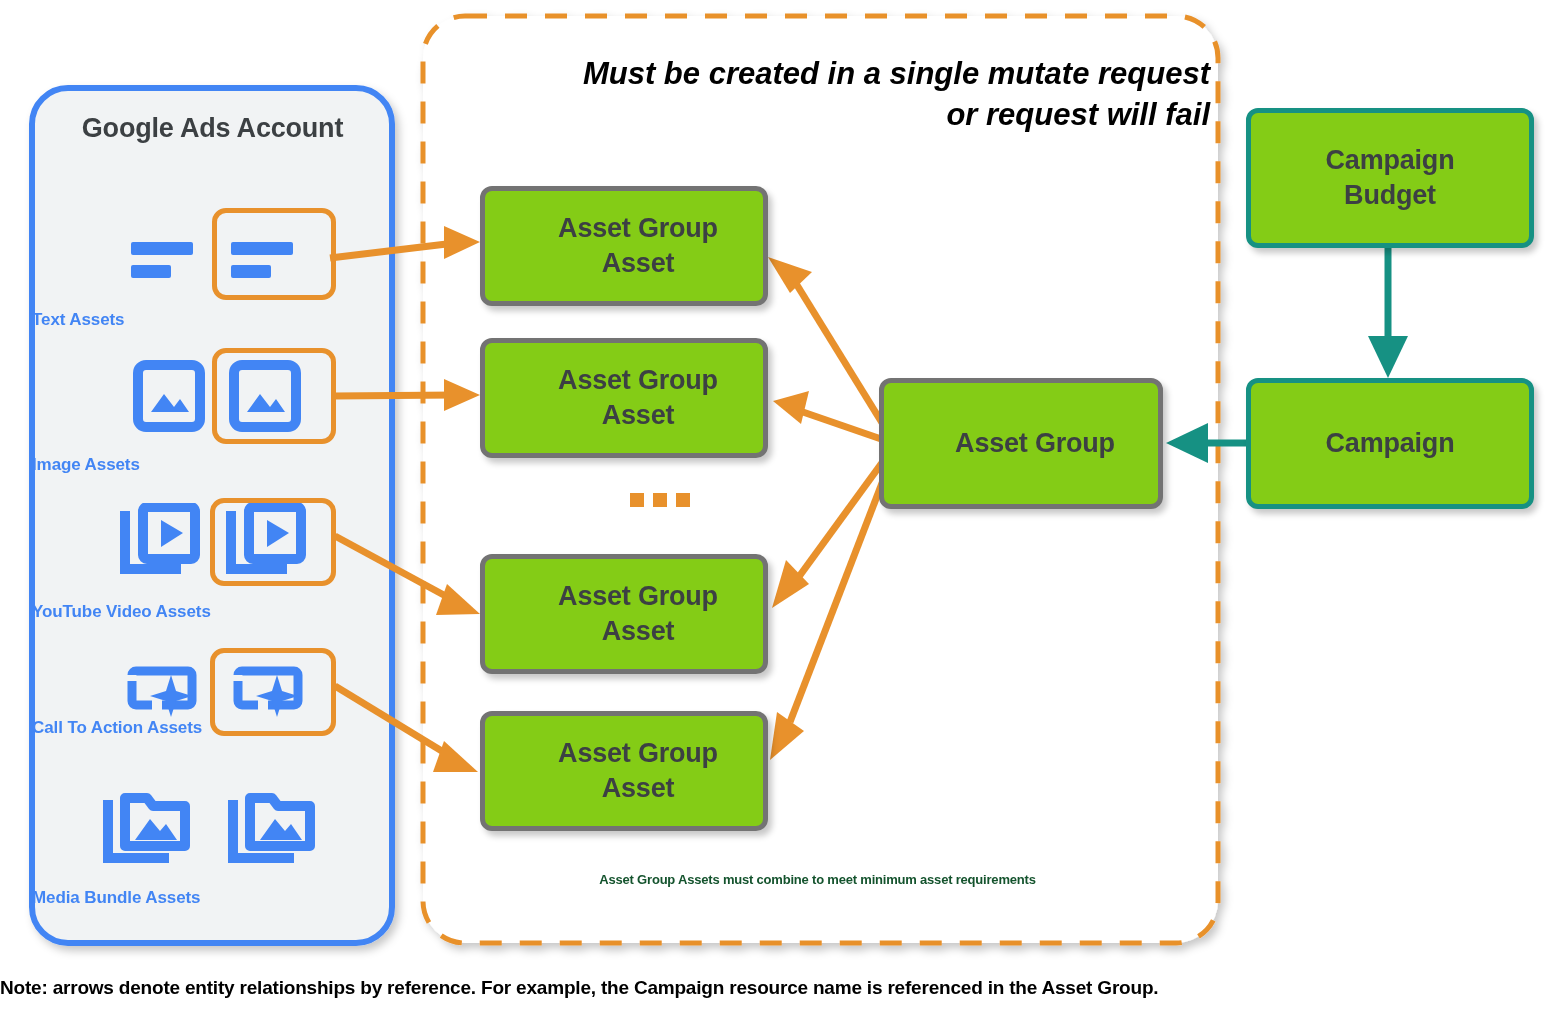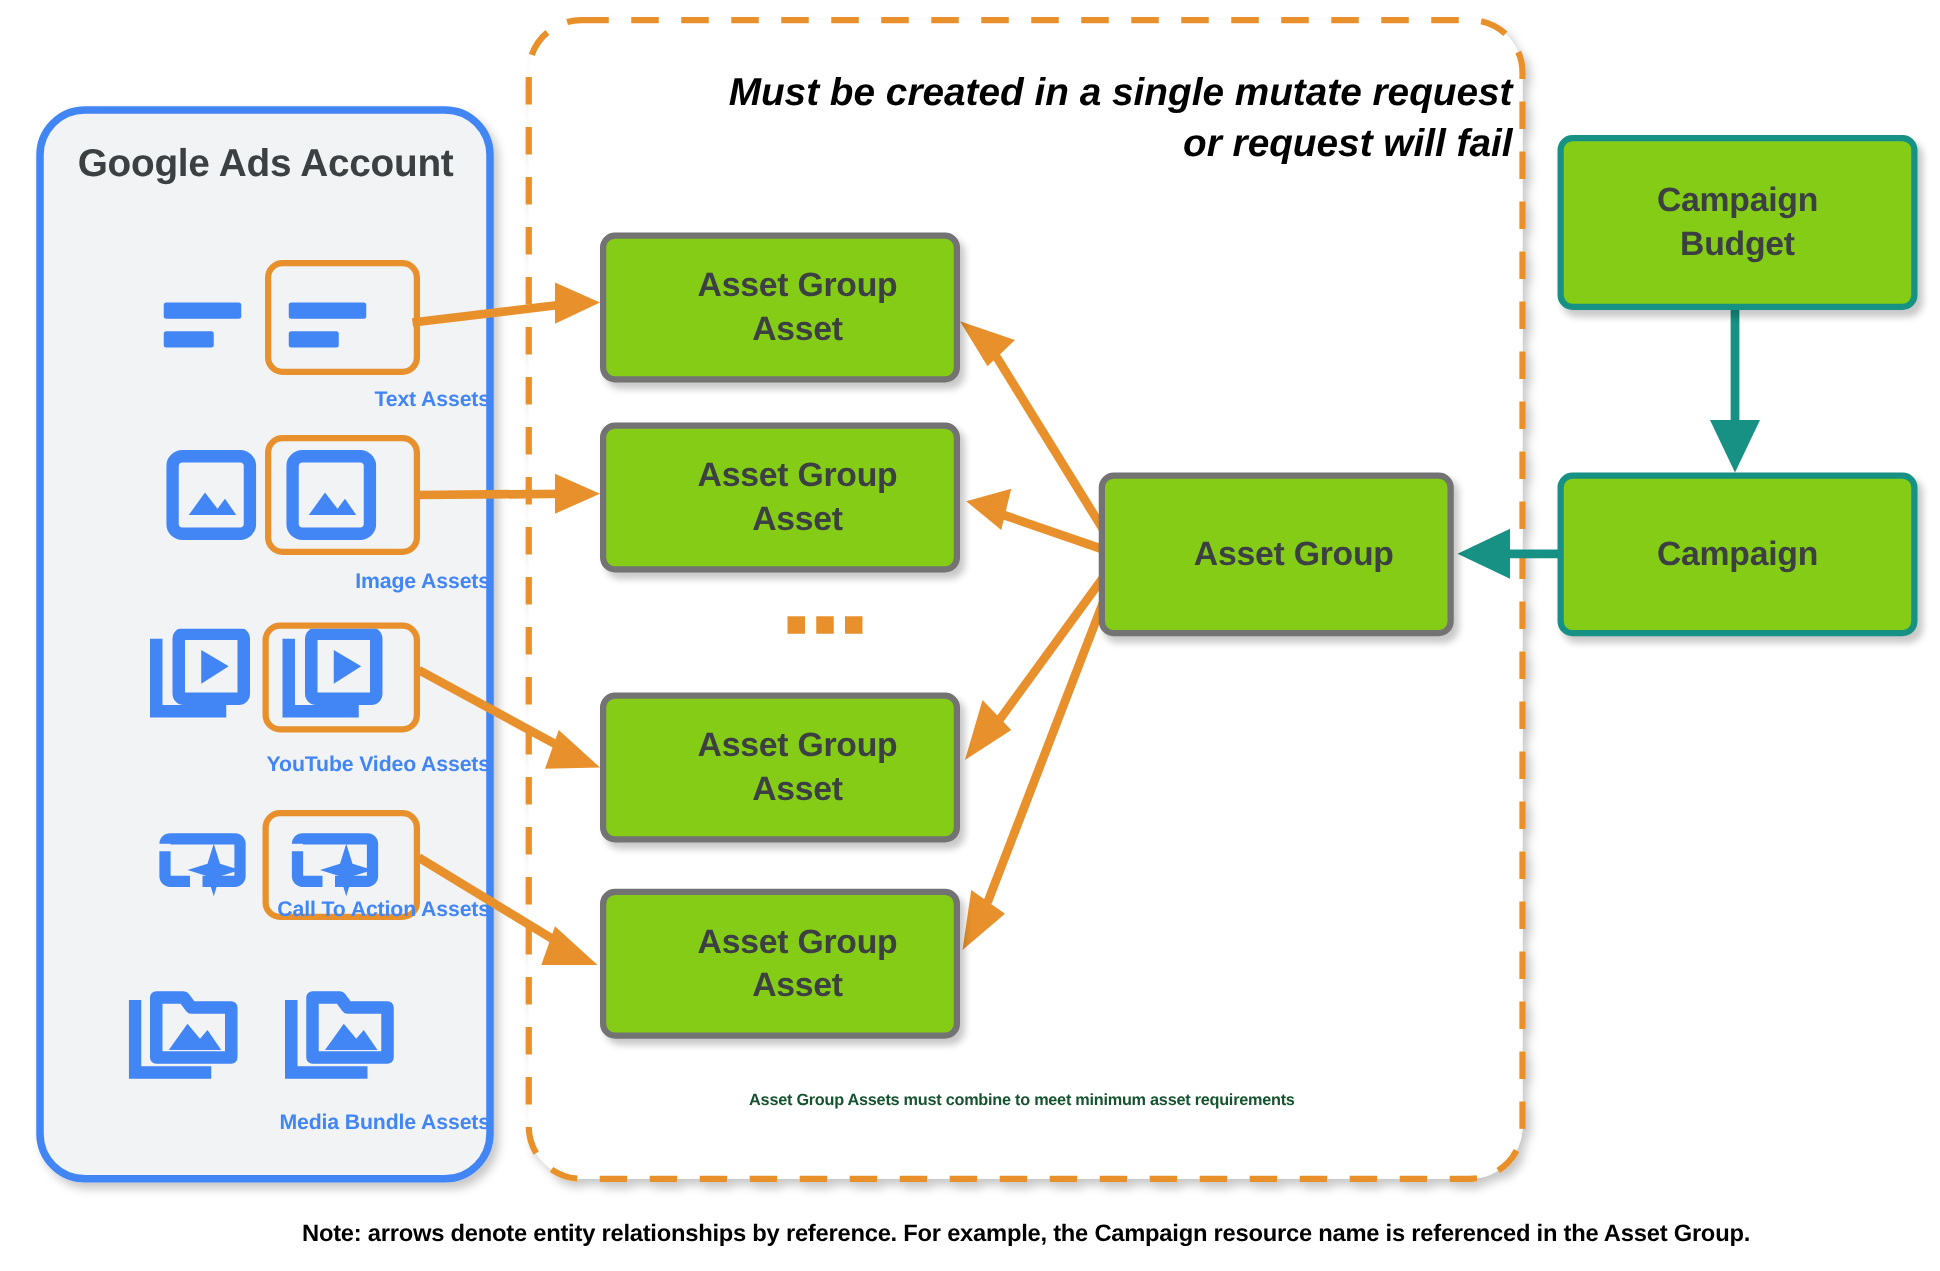--- a/index.html
+++ b/index.html
@@ -40,30 +40,30 @@
   }
   .html-layer > * { pointer-events: auto; }
 
   
   .lib-title {
     position: absolute;
     left: 40px;
     top: 112px;
     width: 345px;
     text-align: center;
-    font-size: 31px;
+    font-size: 27px;
     font-weight: bold;
     line-height: 1.25;
     color: #3c4043;
     letter-spacing: -0.2px;
   }
   .asset-caption {
     position: absolute;
     width: 360px;
-    text-align: right;
+    text-align: left;
     font-size: 17px;
     font-weight: bold;
     color: #4285f4;
     letter-spacing: -0.1px;
   }
   .mutate-note {
     position: absolute;
     left: 450px;
     top: 53px;
     width: 760px;
@@ -83,21 +83,21 @@
     font-size: 13px;
     font-weight: bold;
     color: #14532d;
     letter-spacing: -0.2px;
   }
   .footer-note {
     position: absolute;
     left: 0px;
     top: 977px;
     width: 1400px;
-    text-align: right;
+    text-align: left;
     font-size: 19px;
     font-weight: bold;
     color: #000000;
     letter-spacing: -0.2px;
   }
 
   
   .node {
     position: absolute;
     box-sizing: border-box;

